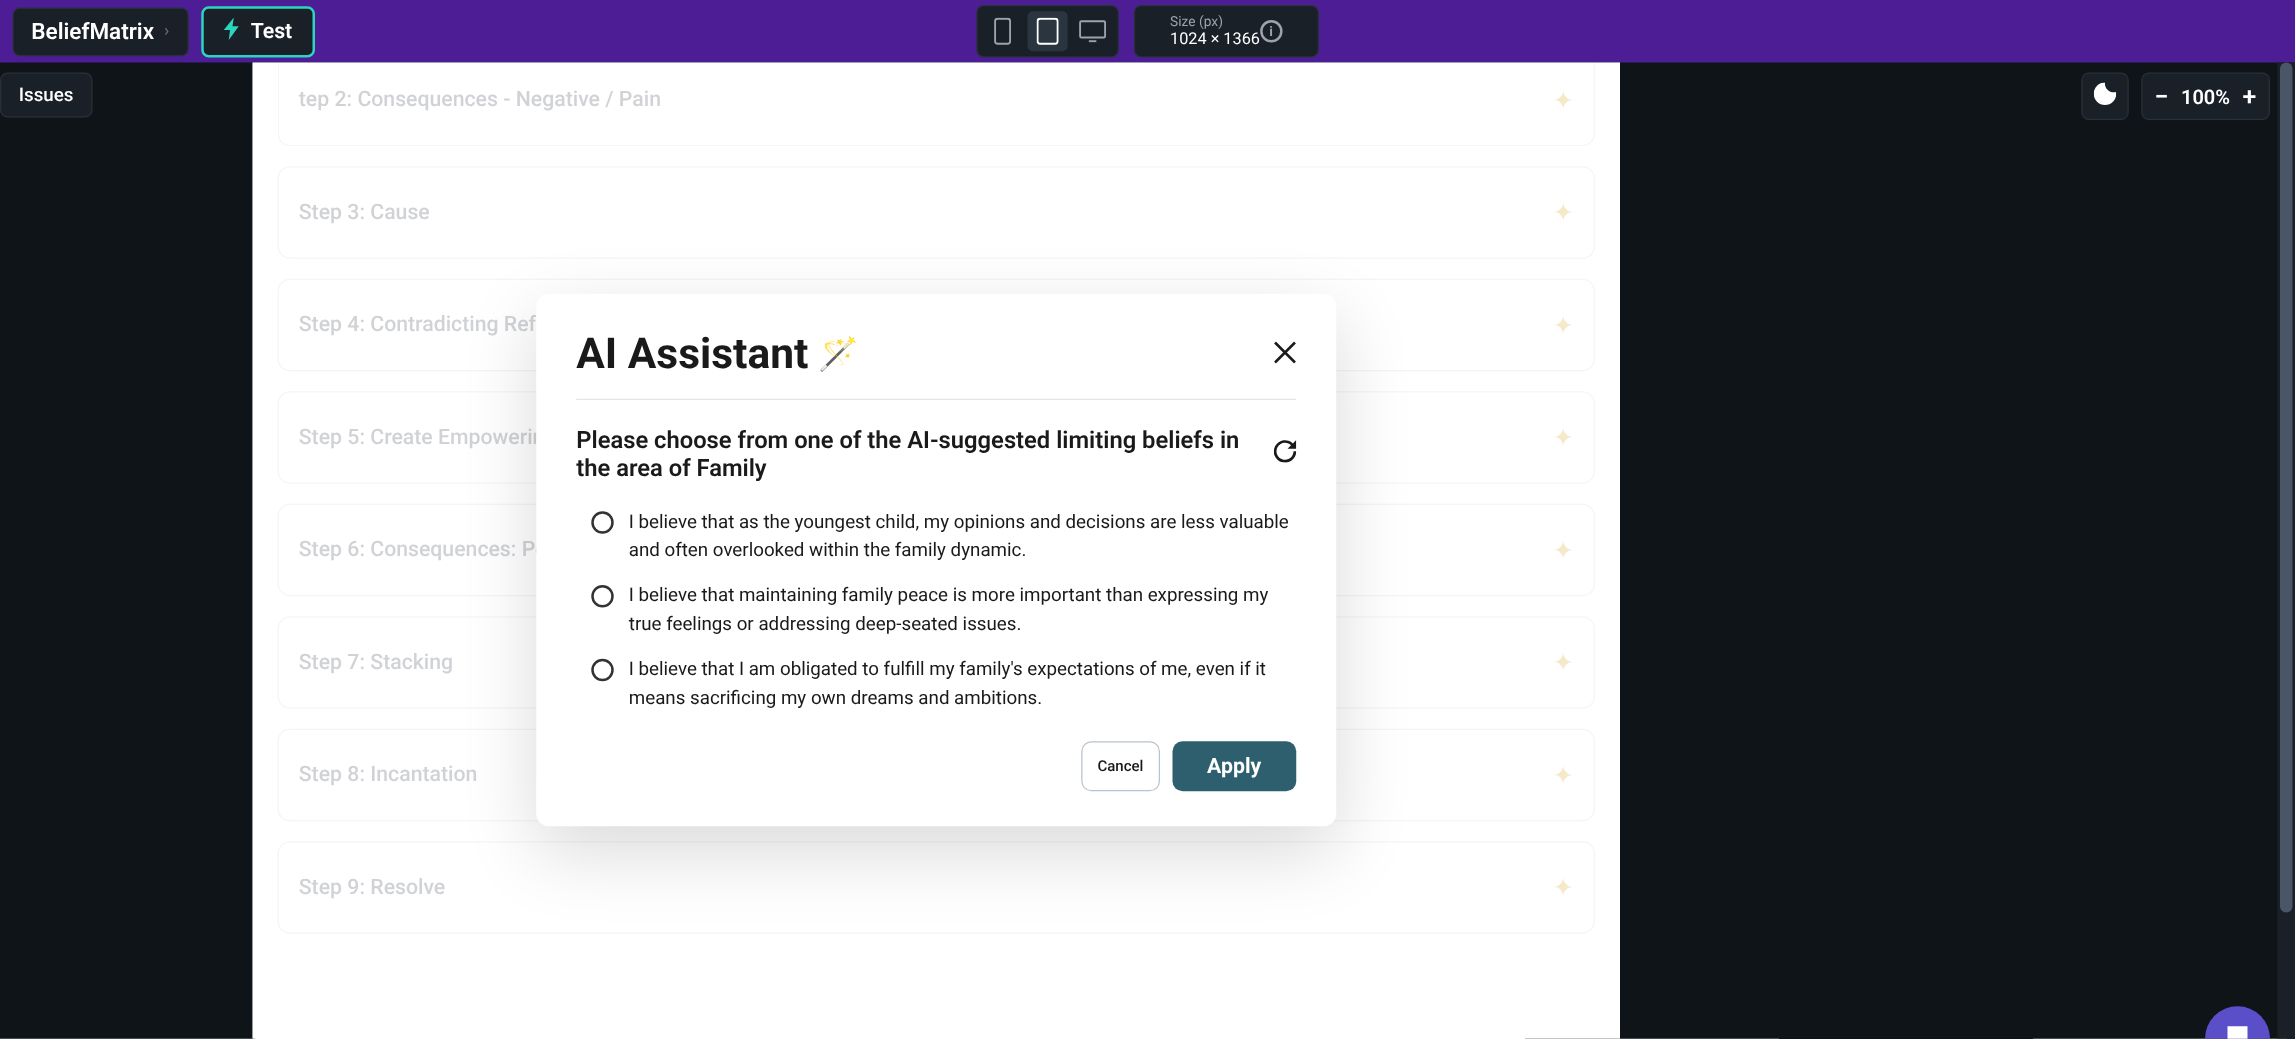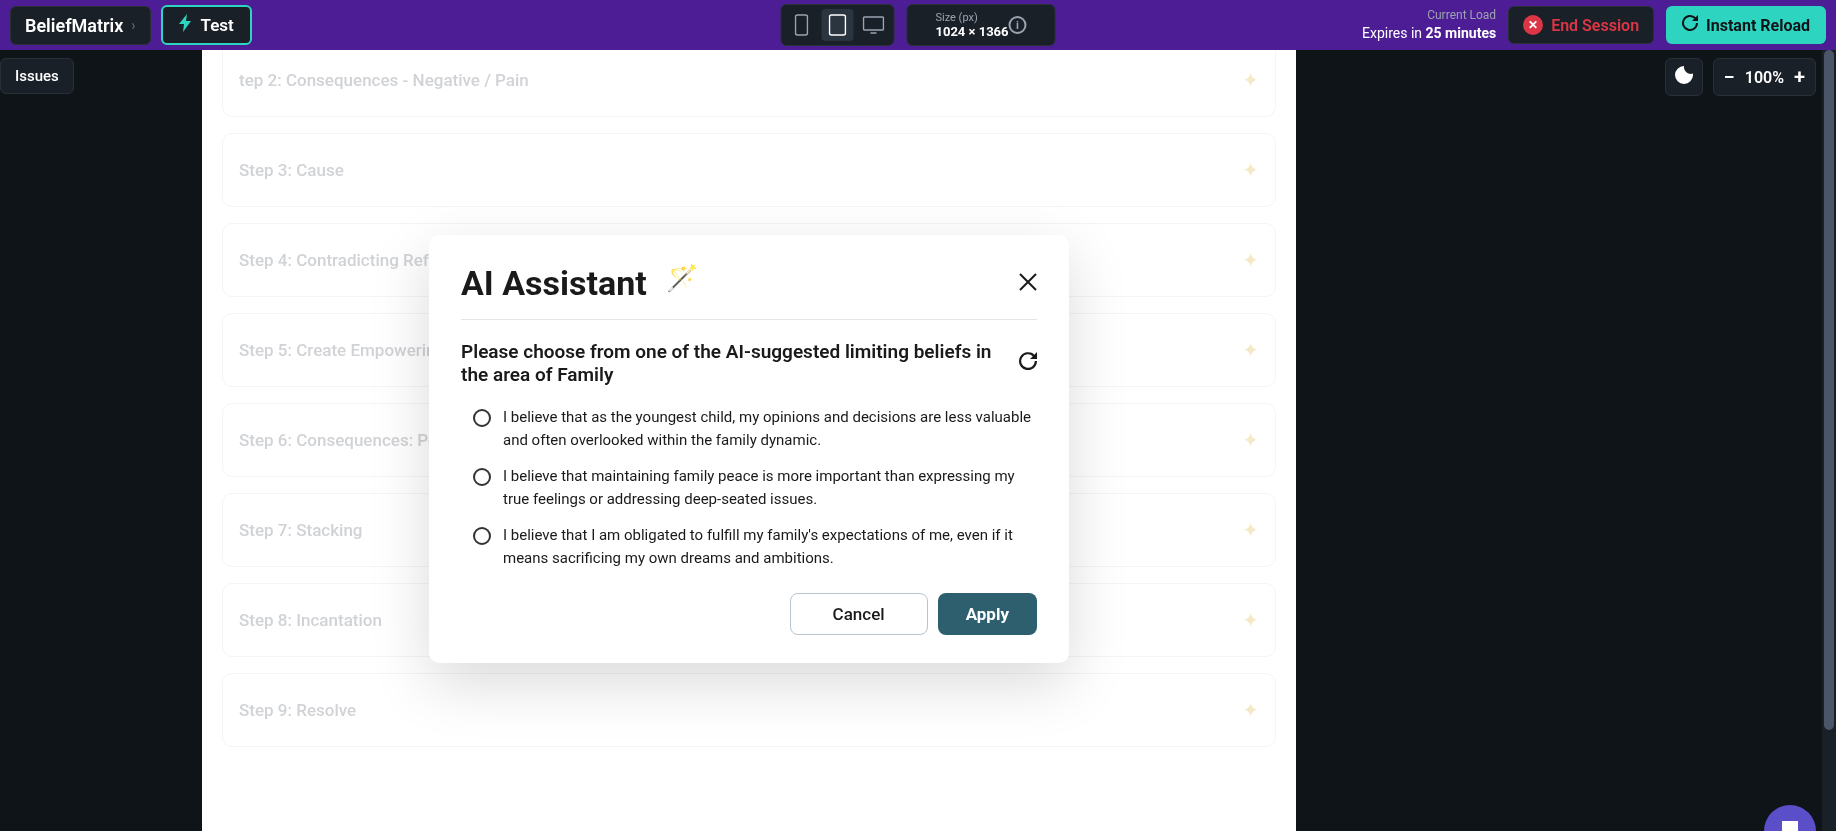--- a/index.html
+++ b/index.html
@@ -94,21 +94,21 @@
       display: flex;
       flex-direction: column;
       align-items: flex-start;
       line-height: 1.2;
     }
     .size-label {
       font-size: 11px;
       color: #9ca3af;
     }
     .size-value {
-      font-weight: 700;
+      font-weight: 400;
     }
     .info-icon {
       width: 18px;
       height: 18px;
       border: 2px solid #9ca3af;
       border-radius: 50%;
       display: flex;
       align-items: center;
       justify-content: center;
       color: #9ca3af;
@@ -285,21 +285,22 @@
       justify-content: space-between;
       border-bottom: 1px solid #e5e5e5;
       padding-bottom: 16px;
       margin-bottom: 20px;
     }
     .modal-title {
       font-size: 34px;
       font-weight: 700;
       color: #1a1a1a;
       display: flex;
-      gap: 20px;
+      align-items: center;
+      gap: 8px;
     }
     .wand-icon {
       font-size: 26px;
     }
     .modal-close {
       font-size: 24px;
       color: #1a1a1a;
       cursor: pointer;
     }
     .modal-prompt {
@@ -341,22 +342,22 @@
     .modal-footer {
       display: flex;
       justify-content: flex-end;
       gap: 10px;
       margin-top: 24px;
     }
     .cancel-btn {
       border: 1px solid #b8c4ce;
       background: #fff;
       border-radius: 8px;
-      padding: 10px 42px;
-      font-size: 17px;
+      padding: 10px 12px;
+      font-size: 12px;
       font-weight: 500;
       color: #1a1a1a;
     }
     .apply-btn {
       background: #2d5f6f;
       color: #fff;
       border: none;
       border-radius: 8px;
       padding: 10px 28px;
       font-size: 17px;
@@ -433,40 +434,20 @@
     </div>
     <div class="size-container">
       <div class="size-info">
         <span class="size-label">Size (px)</span>
         <span class="size-value">1024 × 1366</span>
       </div>
       <div class="info-icon">i</div>
     </div>
   </div>
 
-  <div class="topbar-right">
-    <div class="load-info">
-      <div class="load-label">Current Load</div>
-      <div class="load-value">
-        <span>Expires in </span><b>25 minutes</b>
-      </div>
-    </div>
-    <div class="end-session-btn">
-      <span class="close-circle">✕</span>
-      <span>End Session</span>
-    </div>
-    <div class="reload-btn">
-      <span>
-        <svg width="16" height="16" viewBox="0 0 16 16">
-            <path d="M13.65 2.35A8 8 0 1 0 16 8h-2a6 6 0 1 1-1.76-4.24L10 6h6V0l-2.35 2.35z" fill="currentColor"></path>
-          </svg>
-      </span>
-      <span>Instant Reload</span>
-    </div>
-  </div>
 </div>
 
 <div class="secondary-bar">
   <div class="tab-btn">Issues</div>
 </div>
 
 <div class="right-controls">
   <div class="theme-btn">
     <span>
       <svg width="18" height="18" viewBox="0 0 18 18">

